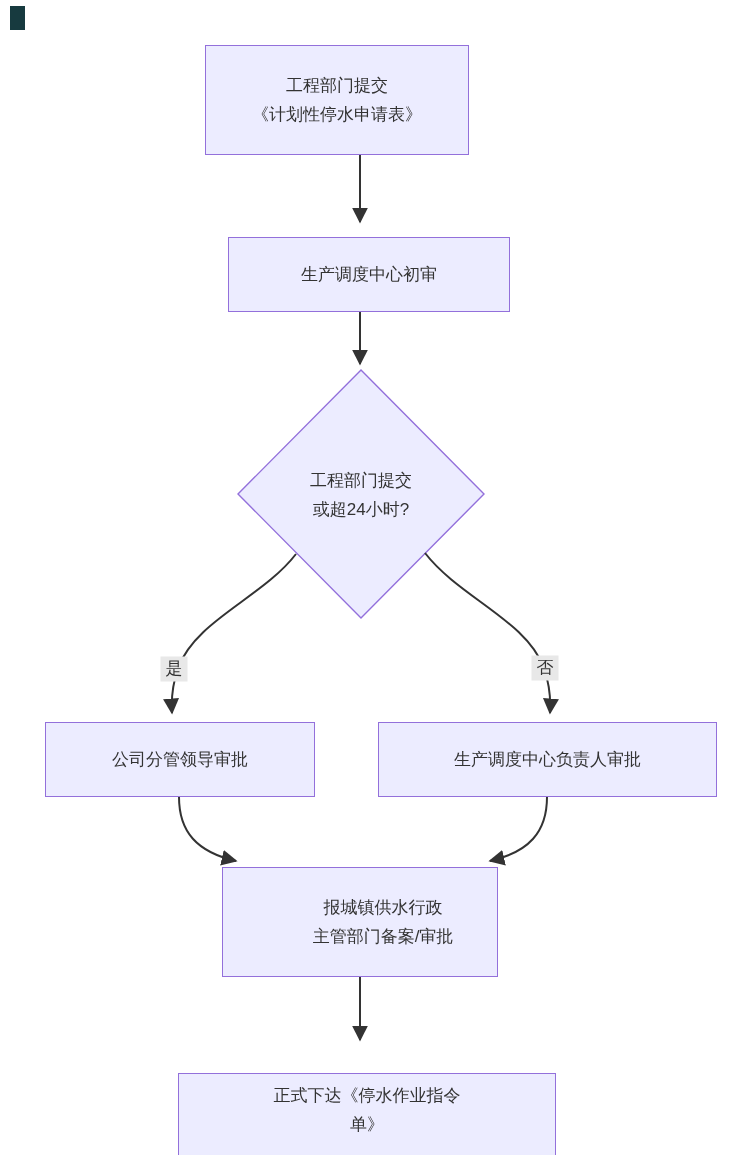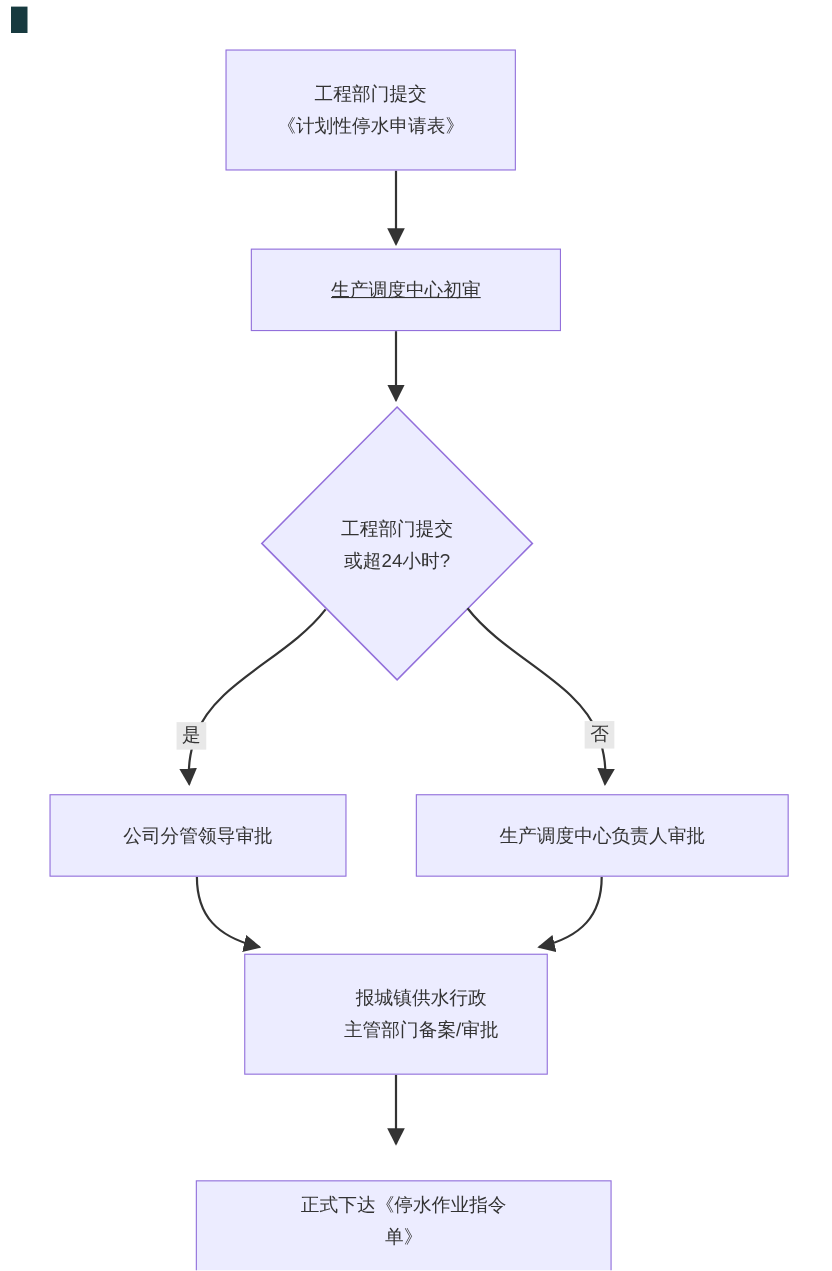--- a/index.html
+++ b/index.html
@@ -27,21 +27,21 @@
     position:absolute; transform:translate(-50%,-50%);
     background:#e8e8e8; padding:2px 5px 3px 5px;
     font-size:17px; line-height:20px; color:#333333;
   }
   .corner-mark {
     position:absolute; left:10px; top:6px; width:15px; height:24px;
     background:#173a3f;
   }
   
   .n0 { left:205px; top:45px;  width:264px; height:110px; }
-  .n1 { left:228px; top:226px; width:282px; height:75px;text-decoration:underline; }
+  .n1 { left:228px; top:237px; width:282px; height:75px; }
   .n3 { left:45px;  top:722px; width:270px; height:75px; }
   .n4 { left:378px; top:722px; width:339px; height:75px; }
   .n5 { left:222px; top:867px; width:276px; height:110px;padding-left:46px; }
   .n6 { left:178px; top:1073px; width:378px; height:110px; }
   .dtext { left:281px; top:466px; width:160px; height:58px; }
   .lbl-yes { left:174px; top:669px; }
   .lbl-no  { left:545px; top:668px; }
 </style>
 </head>
 <body>

